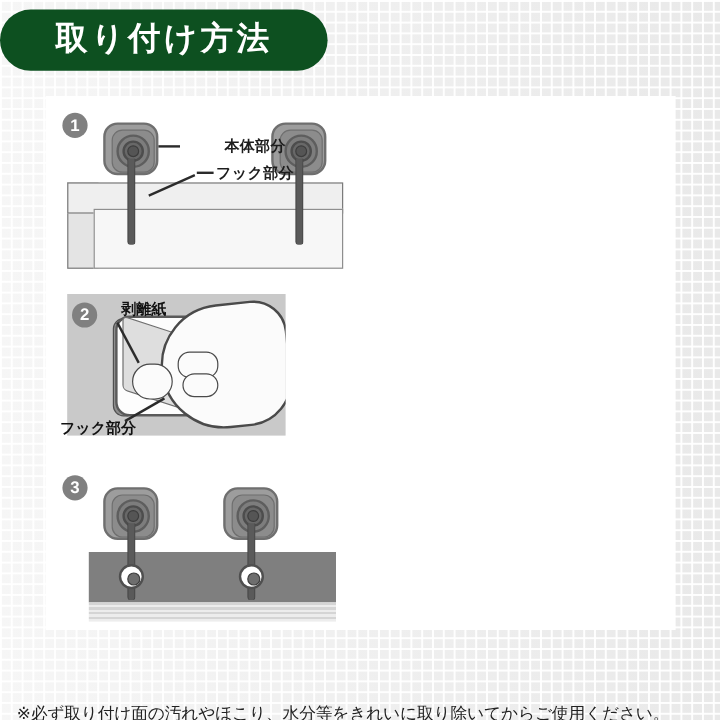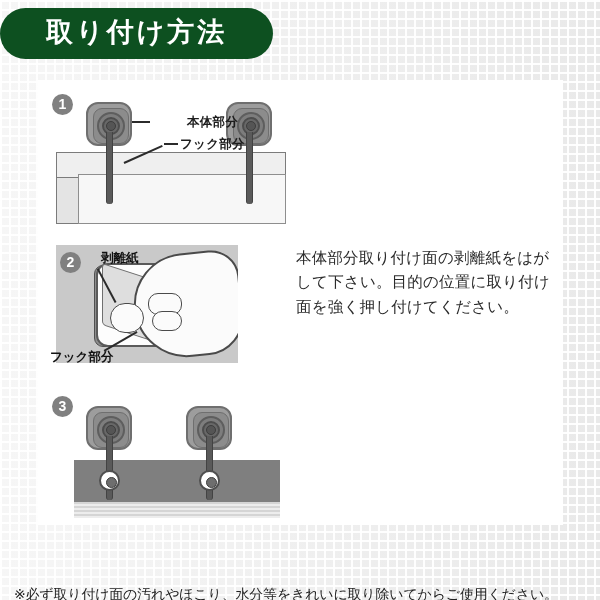--- a/index.html
+++ b/index.html
@@ -352,21 +352,20 @@
 
       <div class="step-badge" style="left:22px; top:20px;">2</div>
 
       <div class="art2-label" style="left:43px; top:18px;margin-left:20px;">剥離紙</div>
       <div class="callout-line" style="left:60px; top:36px; width:38px; height:1.5px; transform:rotate(62deg); transform-origin:left center;"></div>
 
       <div class="art2-label" style="left:12px; top:117px;">フック部分</div>
       <div class="callout-line" style="left:66px; top:118px; width:38px; height:1.5px; transform:rotate(-30deg); transform-origin:left center;"></div>
     </div>
 
-    <div class="text-col">本体部分取り付け面の剥離紙をはがして下さい。目的の位置に取り付け面を強く押し付けてください。</div>
   </div>
 
   <div class="divider"></div>
 
   <div class="step-row" id="step-row-3">
 
     <div class="art-col">
       <div class="step-badge" style="left:14px; top:12px;">3</div>
 
       <div class="shade-body" style="left:36px; top:76px; width:206px; height:42px;"></div>

